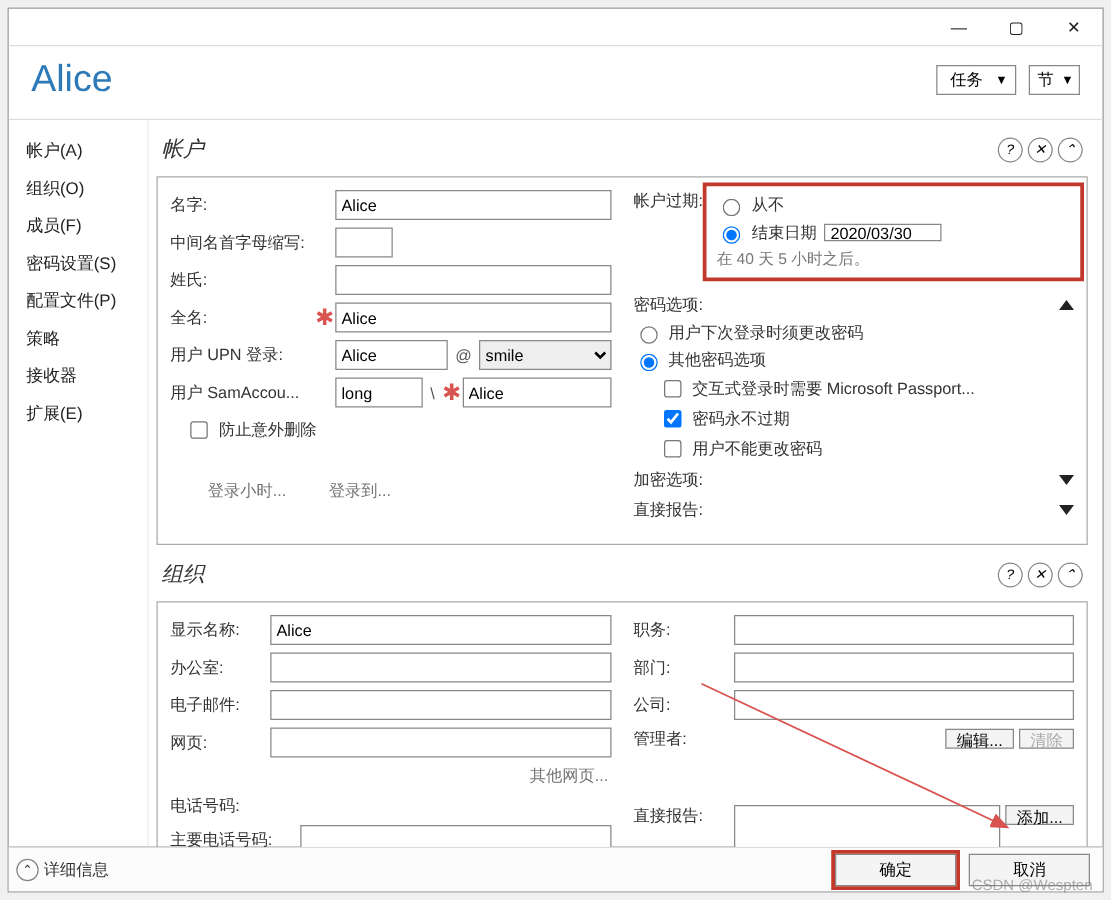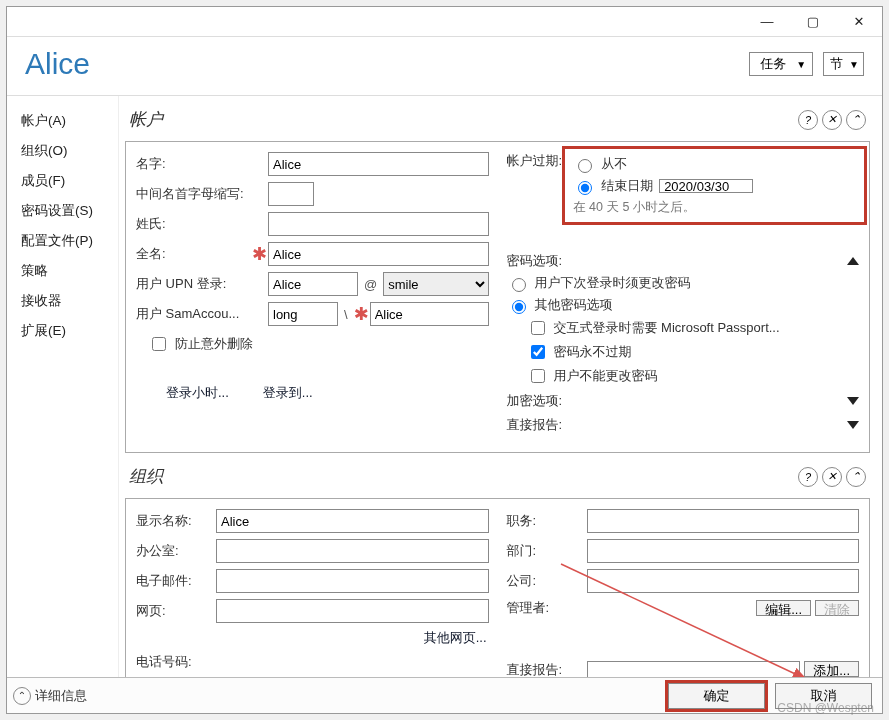--- a/index.html
+++ b/index.html
@@ -27,22 +27,22 @@
 .col { flex: 1; min-width: 0; }
 .frow { display: flex; align-items: center; margin-bottom: 6px; gap: 4px; }
 .flab { width: 112px; flex-shrink: 0; color: #333; }
 .flab2 { width: 76px; flex-shrink: 0; color: #333; }
 .req { color: #d9534f; font-size: 18px; width: 12px; display: inline-block; text-align: center; }
 input[type=text] { height: 24px; border: 1px solid #888; padding: 0 4px; font-size: 13px; background: #fff; }
 select { height: 24px; border: 1px solid #888; font-size: 13px; background: #eee; }
 .txt { flex: 1; min-width: 0; }
 .chk { display: flex; gap: 6px; }
 .chk input { width: 14px; height: 14px; }
-.link { color: #0f172a; cursor: pointer; }
-.highlight { border: 3px solid #c0392b; padding: 6px 8px; margin: -6px -8px 21px -8px; }
+.link { color: #737373; cursor: pointer; }
+.highlight { border: 3px solid #c0392b; padding: 6px 8px; margin: -6px -8px 4px -8px; }
 .radio-row { display: flex; align-items: center; gap: 6px; margin-bottom: 4px; }
 .radio-row input { width: 14px; height: 14px; }
 .sub { font-size: 12.5px; color: #777; margin-top: 2px; }
 .exp-head { display: flex; align-items: center; justify-content: space-between; margin: 6px 0 4px 0; cursor: pointer; }
 .tri-up { width: 0; height: 0; border-left: 6px solid transparent; border-right: 6px solid transparent; border-bottom: 8px solid #222; }
 .tri-down { width: 0; height: 0; border-left: 6px solid transparent; border-right: 6px solid transparent; border-top: 8px solid #222; }
 .indent { margin-left: 20px; }
 .btn { height: 16px; border: 1px solid #888; background: #f4f4f4; font-size: 13px; padding: 0 8px; cursor: pointer; }
 .btn:disabled { color: #aaa; }
 .listbox { border: 1px solid #888; background: #fff; height: 44px; }

